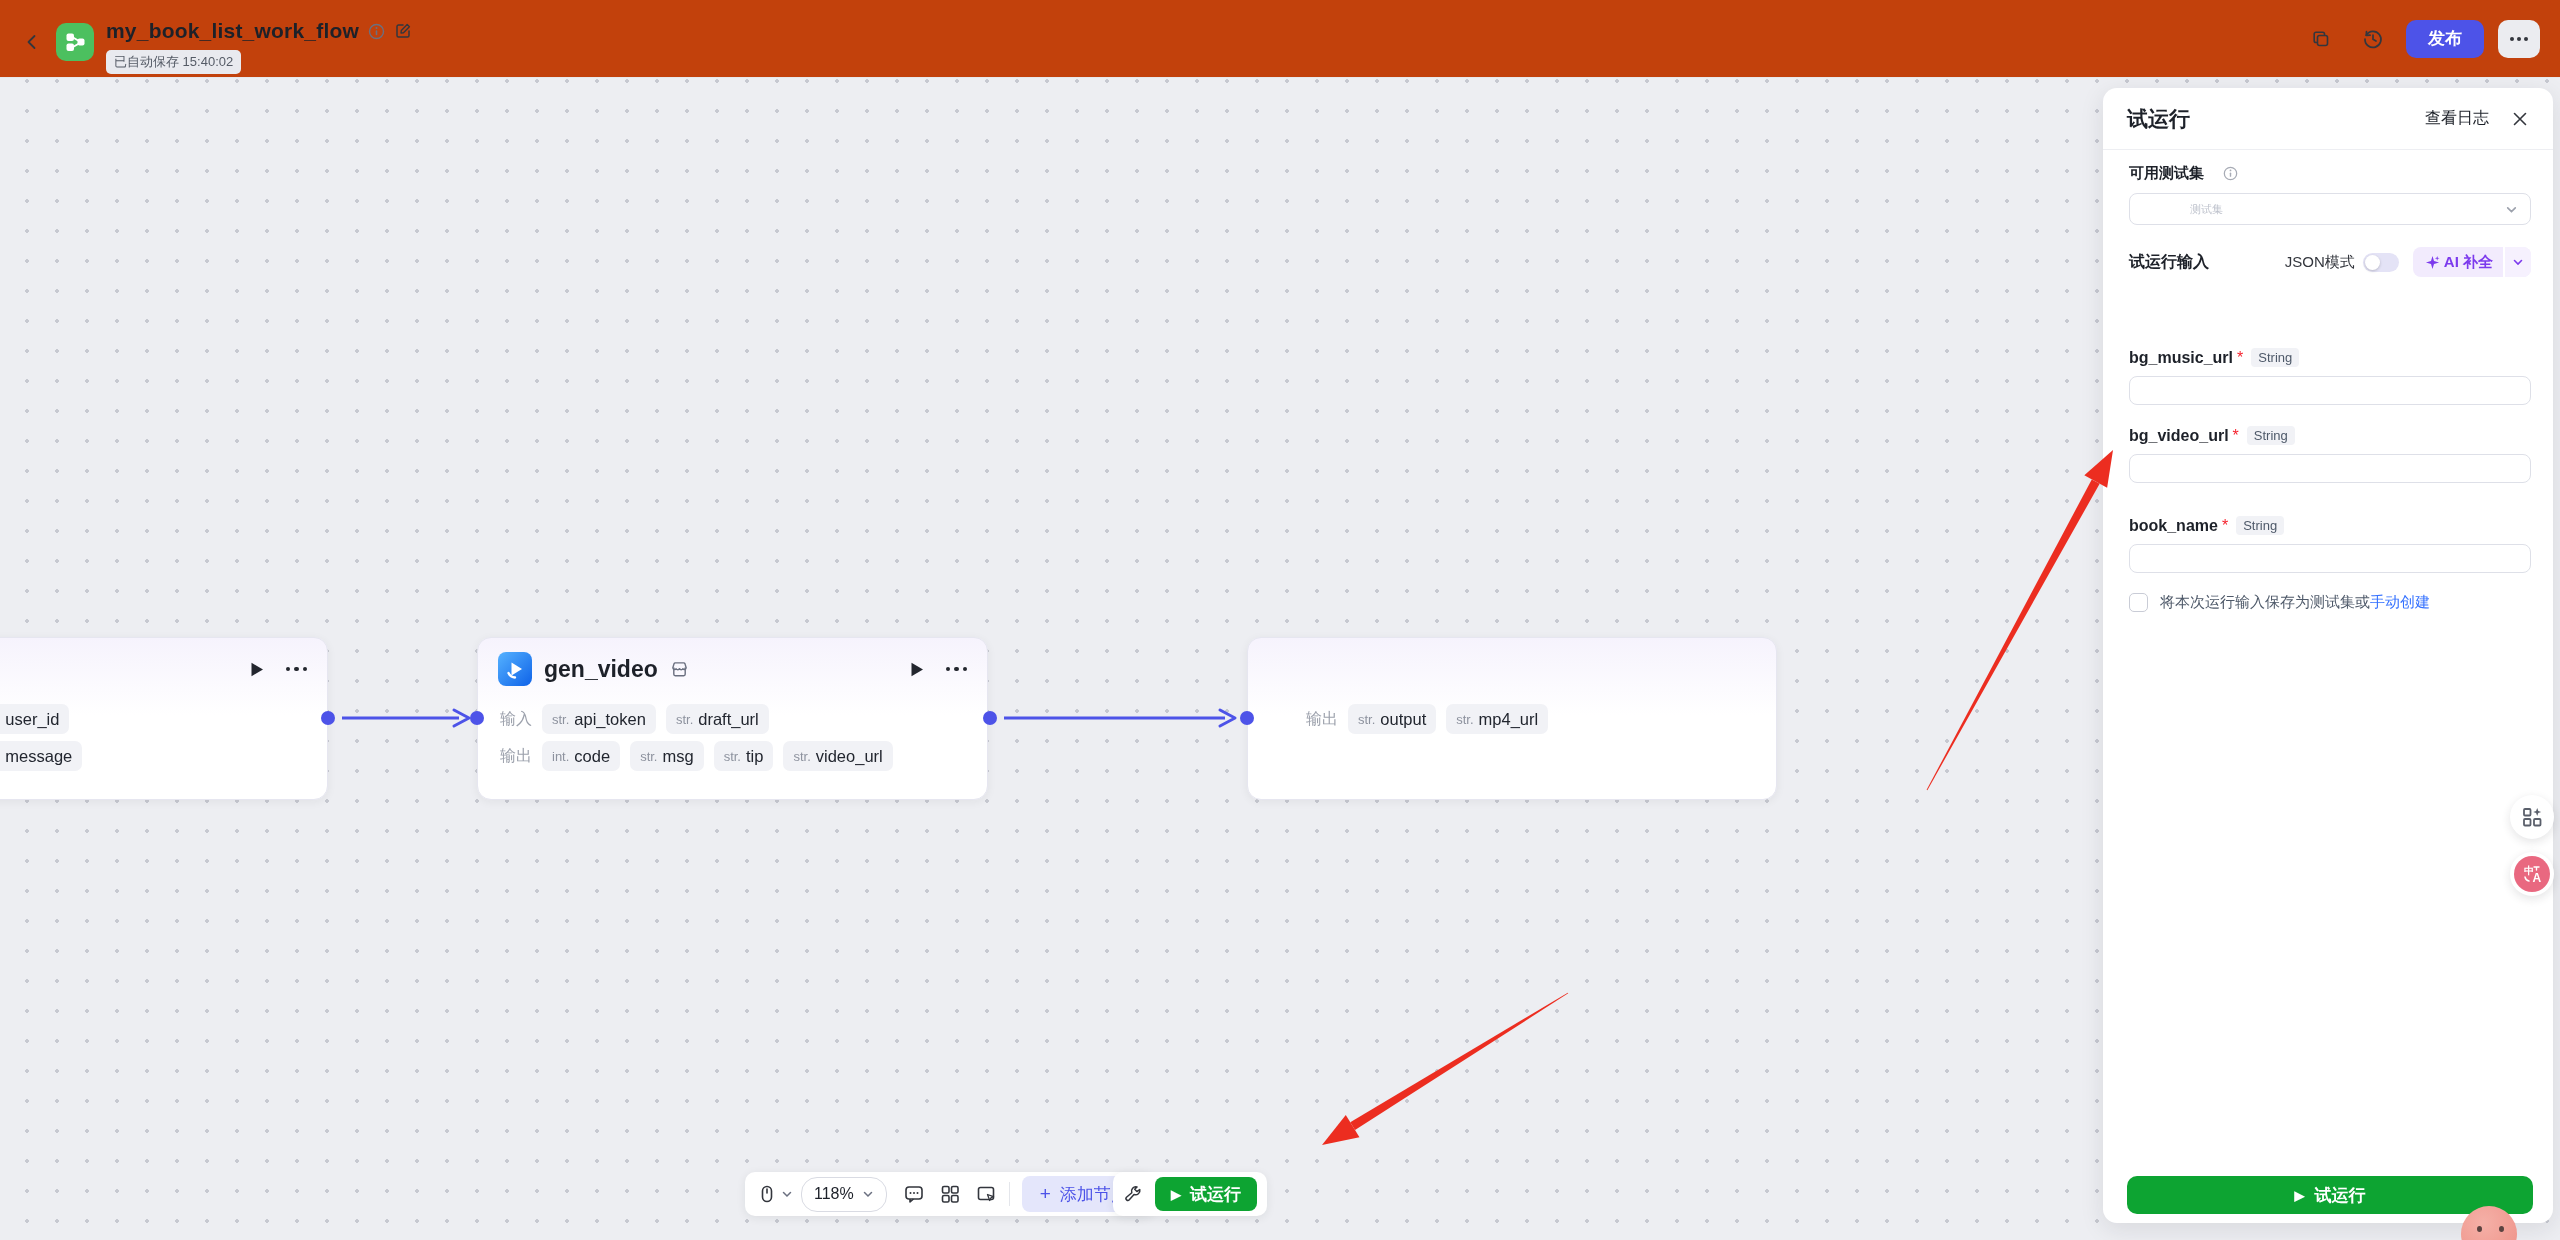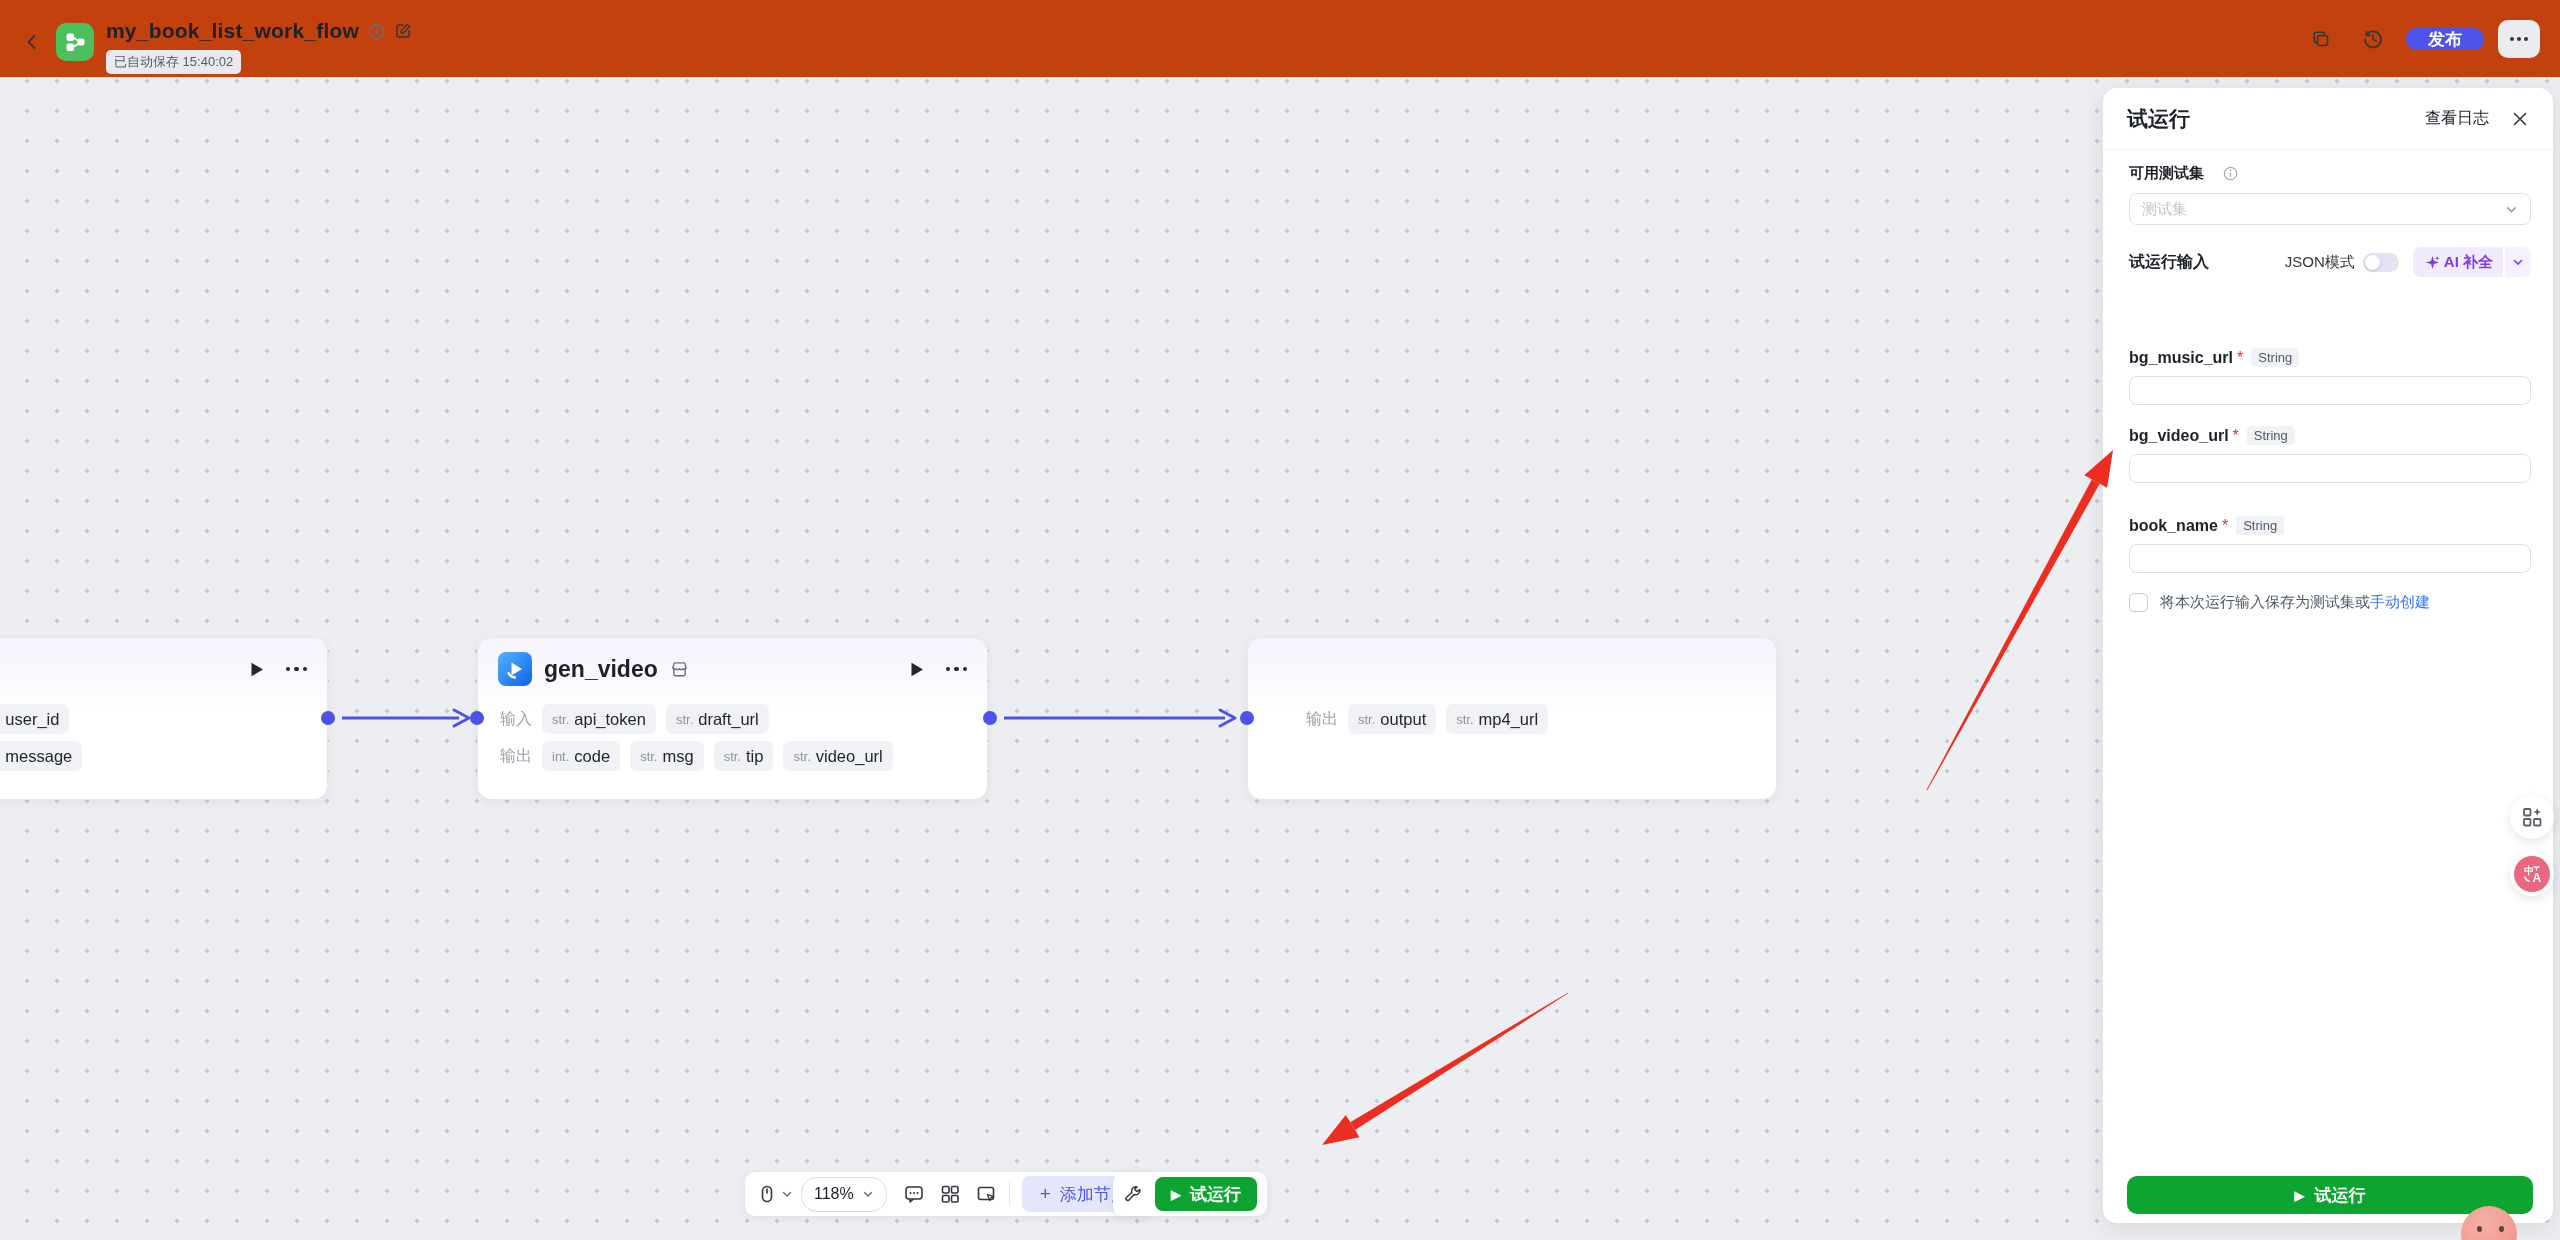--- a/index.html
+++ b/index.html
@@ -31,21 +31,21 @@
   .app-icon{ width:38px; height:38px; border-radius:10px; background:var(--appgreen); margin-top:20px;
     display:flex; align-items:center; justify-content:center; flex:0 0 auto; }
   .title-col{ margin-left:12px; margin-top:14px; }
   .title-row{ display:flex; align-items:center; gap:9px; height:28px; }
   .wf-title{ font-size:21px; font-weight:bold; color:var(--ink); letter-spacing:.2px; }
   .autosave{ display:inline-block; margin-top:5px; background:#E9EAEF; color:#555B66; font-size:13px;
     padding:3px 8px; border-radius:5px; }
   .h-right{ margin-left:auto; display:flex; align-items:center; gap:14px; padding-right:20px; }
   .icon-btn{ width:38px; height:38px; border:none; background:transparent; border-radius:8px;
     display:flex; align-items:center; justify-content:center; cursor:pointer; }
-  .publish-btn{ height:22px; padding:0 22px; border:none; border-radius:10px; background:var(--accent);
+  .publish-btn{ height:38px; padding:0 22px; border:none; border-radius:10px; background:var(--accent);
     color:#fff; font-size:17px; font-weight:bold; cursor:pointer; font-family:inherit; }
   .more-btn{ width:42px; height:38px; border:none; border-radius:10px; background:#EBECF0;
     display:flex; align-items:center; justify-content:center; gap:3px; cursor:pointer; }
   .more-btn i{ width:4px; height:4px; border-radius:50%; background:#33363D; }
 
   
   .node{ position:absolute; z-index:4; border-radius:14px; border:1px solid #E6E6F0;
     background:linear-gradient(180deg,#F6F3FD 0%, #FFFFFF 48%);
     box-shadow:0 2px 10px rgba(29,33,41,.06); cursor:pointer; }
   .node-head{ height:62px; display:flex; align-items:center; padding:0 20px; gap:12px; }
@@ -92,21 +92,21 @@
   .panel-head{ height:62px; display:flex; align-items:center; padding:0 24px; border-bottom:1px solid #EDEEF2; }
   .panel-title{ font-size:21px; font-weight:bold; }
   .panel-head-right{ margin-left:auto; display:flex; align-items:center; gap:22px; }
   .view-logs{ font-size:16px; font-weight:500; color:var(--ink); background:none; border:none;
     cursor:pointer; font-family:inherit; }
   .close-btn{ background:none; border:none; cursor:pointer; display:flex; color:#33363D; }
   .panel-body{ position:absolute; left:26px; right:22px; top:62px; bottom:0; }
   .sec-label{ display:flex; align-items:center; gap:19px; margin-top:14px; font-size:15px; font-weight:bold; }
   .select{ margin-top:10px; height:32px; border:1px solid var(--border); border-radius:8px;
     display:flex; align-items:center; padding:0 12px; cursor:pointer; background:#fff; }
-  .select .ph{ font-size:15px; color:#BFC3CD; }
+  .select .ph{ font-size:11px; color:#BFC3CD;margin-left:48px; }
   .select svg{ margin-left:auto; }
   .input-head{ margin-top:22px; display:flex; align-items:center; }
   .input-head .sec-title{ font-size:16px; font-weight:bold;text-align:right; }
   .json-mode{ margin-left:auto; display:flex; align-items:center; gap:8px; }
   .json-mode span{ font-size:15px; color:#33363D; }
   .toggle{ width:36px; height:19px; border-radius:10px; background:#E4E3F6; position:relative; cursor:pointer;
     border:none; }
   .toggle i{ position:absolute; left:2px; top:2px; width:15px; height:15px; border-radius:50%;
     background:#fff; box-shadow:0 1px 3px rgba(0,0,0,.2); }
   .ai-btn{ margin-left:14px; height:30px; border-radius:8px; background:var(--purple-soft); display:flex;

